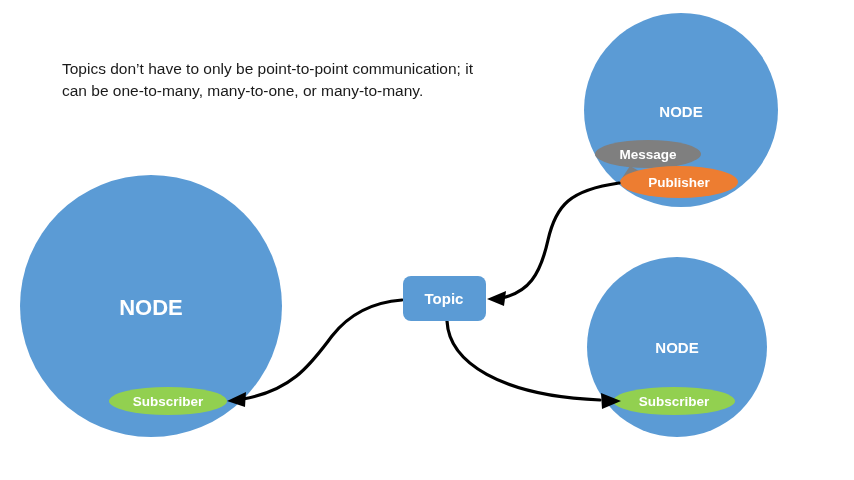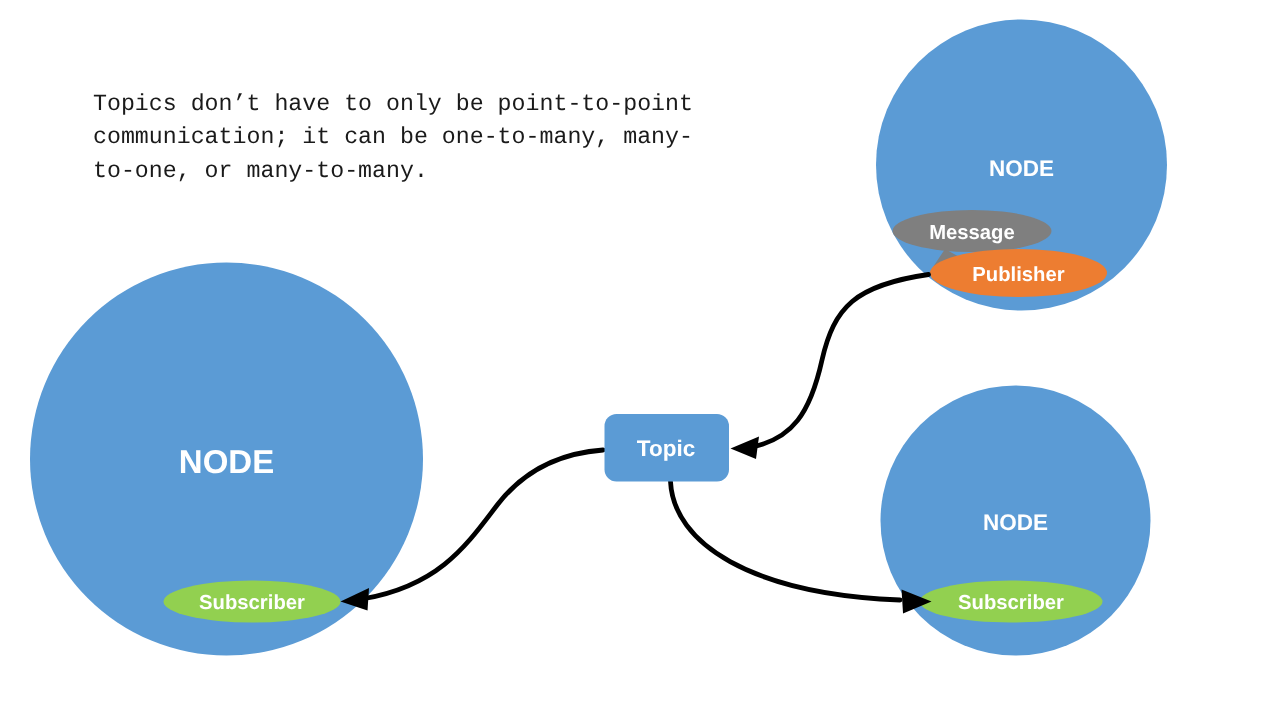--- a/index.html
+++ b/index.html
@@ -20,21 +20,21 @@
     top: 0;
     left: 0;
     width: 854px;
     height: 480px;
   }
   .caption {
     position: absolute;
     left: 62px;
     top: 58px;
     width: 420px;
-    font-family: Liberation Mono, monospace;
+    font-family: Liberation Sans, sans-serif;
     font-size: 15.5px;
     line-height: 1.45;
     color: #1a1a1a;
     white-space: pre-line;
   }
   .node-label {
     font-family: "Liberation Sans", sans-serif;
     font-weight: bold;
     fill: #ffffff;
   }

